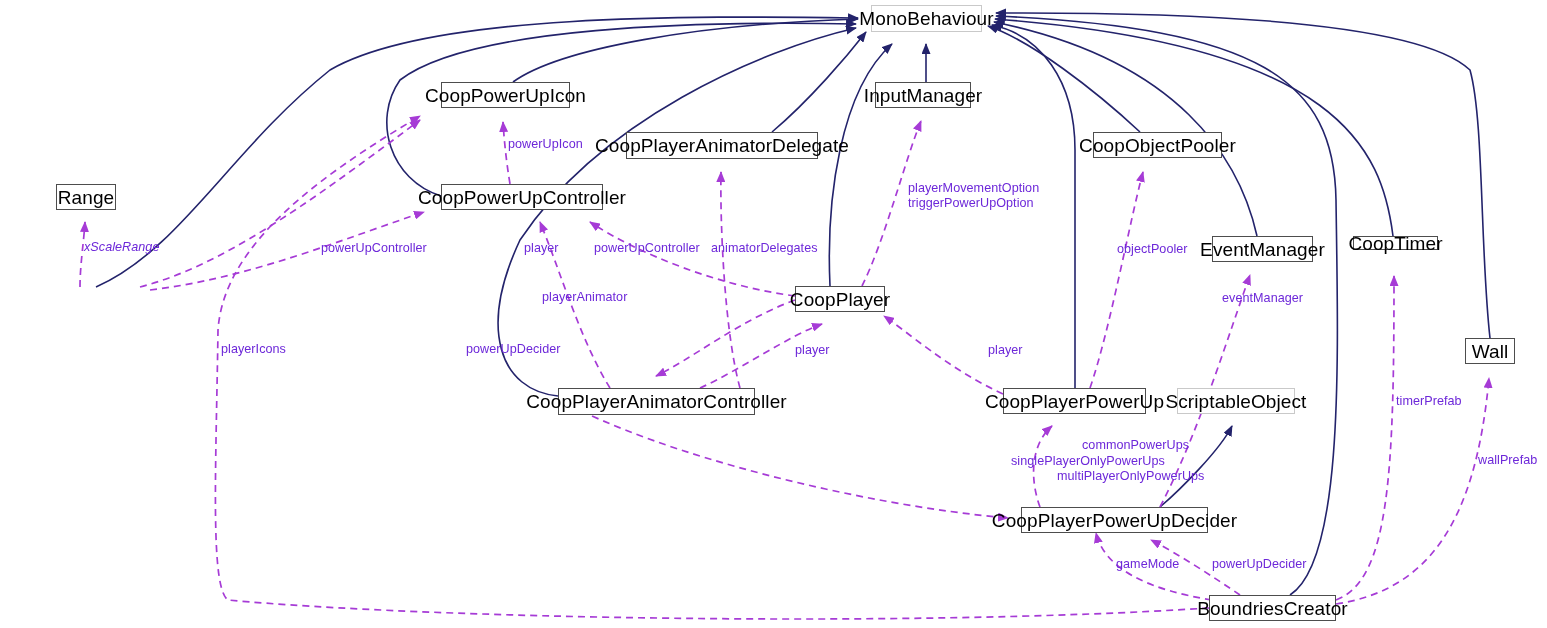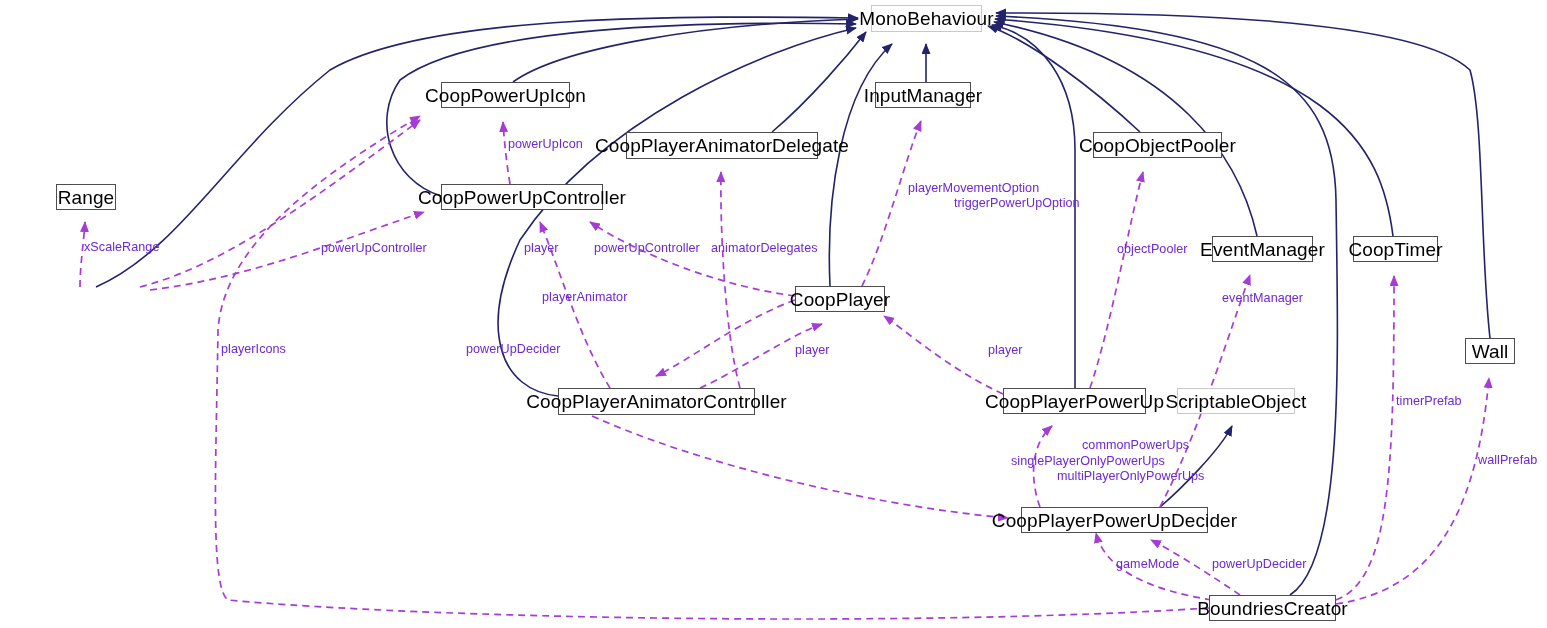--- a/index.html
+++ b/index.html
@@ -178,21 +178,21 @@
   </div>
 
   <div class="node-box" style="left:441px; top:184px; width:162px; height:26px;">
     <span>CoopPowerUpController</span>
   </div>
 
   <div class="node-box" style="left:1212px; top:236px; width:101px; height:26px;">
     <span>EventManager</span>
   </div>
 
-  <div class="node-box" style="left:1353px; top:236px; width:85px; height:26px;">
+  <div class="node-box" style="left:1353px; top:236px; width:85px; height:14px;">
     <span>CoopTimer</span>
   </div>
 
 
   <div class="node-box" style="left:795px; top:286px; width:90px; height:26px;">
     <span>CoopPlayer</span>
   </div>
 
   <div class="node-box" style="left:1465px; top:338px; width:50px; height:26px;">
     <span>Wall</span>
@@ -211,28 +211,28 @@
   </div>
 
   <div class="node-box" style="left:1021px; top:507px; width:187px; height:26px;">
     <span>CoopPlayerPowerUpDecider</span>
   </div>
 
   <div class="node-box" style="left:1209px; top:595px; width:127px; height:26px;">
     <span>BoundriesCreator</span>
   </div>
 
-  <div class="edge-label" style="left:84px; top:240px;">xScaleRange</div>
+  <div class="edge-label" style="left:84px; top:240px;font-style:italic;">xScaleRange</div>
   <div class="edge-label" style="left:508px; top:137px;">powerUpIcon</div>
   <div class="edge-label" style="left:321px; top:241px;">powerUpController</div>
   <div class="edge-label" style="left:524px; top:241px;">player</div>
   <div class="edge-label" style="left:594px; top:241px;">powerUpController</div>
   <div class="edge-label" style="left:711px; top:241px;">animatorDelegates</div>
   <div class="edge-label" style="left:908px; top:181px;">playerMovementOption</div>
-  <div class="edge-label" style="left:908px; top:196px;margin-left:46px;">triggerPowerUpOption</div>
+  <div class="edge-label" style="left:908px; top:196px;">triggerPowerUpOption</div>
   <div class="edge-label" style="left:1117px; top:242px;">objectPooler</div>
   <div class="edge-label" style="left:1222px; top:291px;">eventManager</div>
   <div class="edge-label" style="left:542px; top:290px;">playerAnimator</div>
   <div class="edge-label" style="left:221px; top:342px;">playerIcons</div>
   <div class="edge-label" style="left:466px; top:342px;">powerUpDecider</div>
   <div class="edge-label" style="left:795px; top:343px;">player</div>
   <div class="edge-label" style="left:988px; top:343px;">player</div>
   <div class="edge-label" style="left:1396px; top:394px;">timerPrefab</div>
   <div class="edge-label" style="left:1082px; top:438px;">commonPowerUps</div>
   <div class="edge-label" style="left:1011px; top:454px;">singlePlayerOnlyPowerUps</div>

